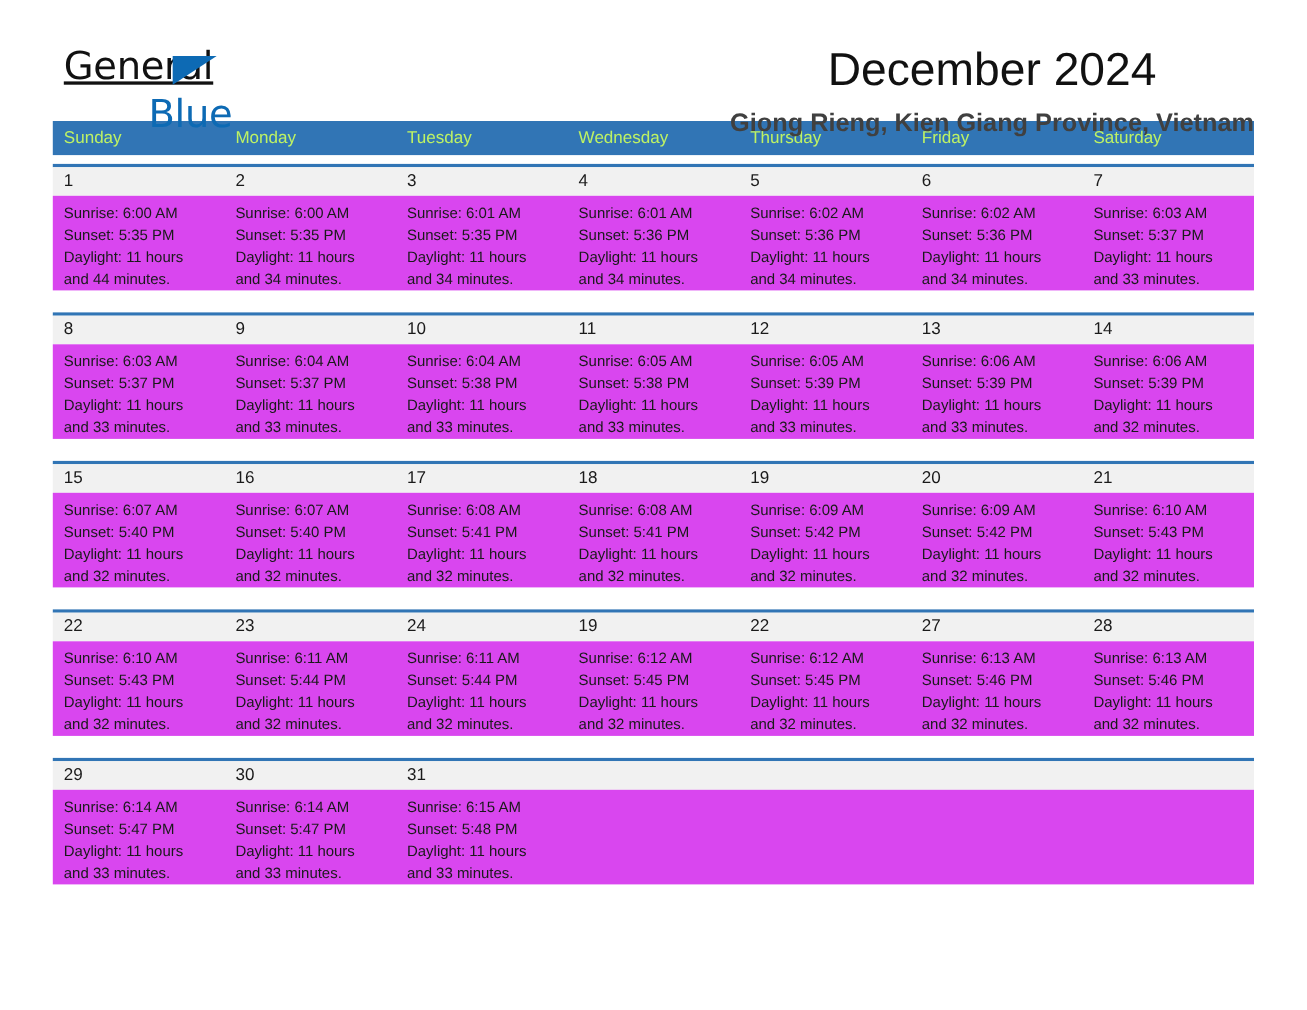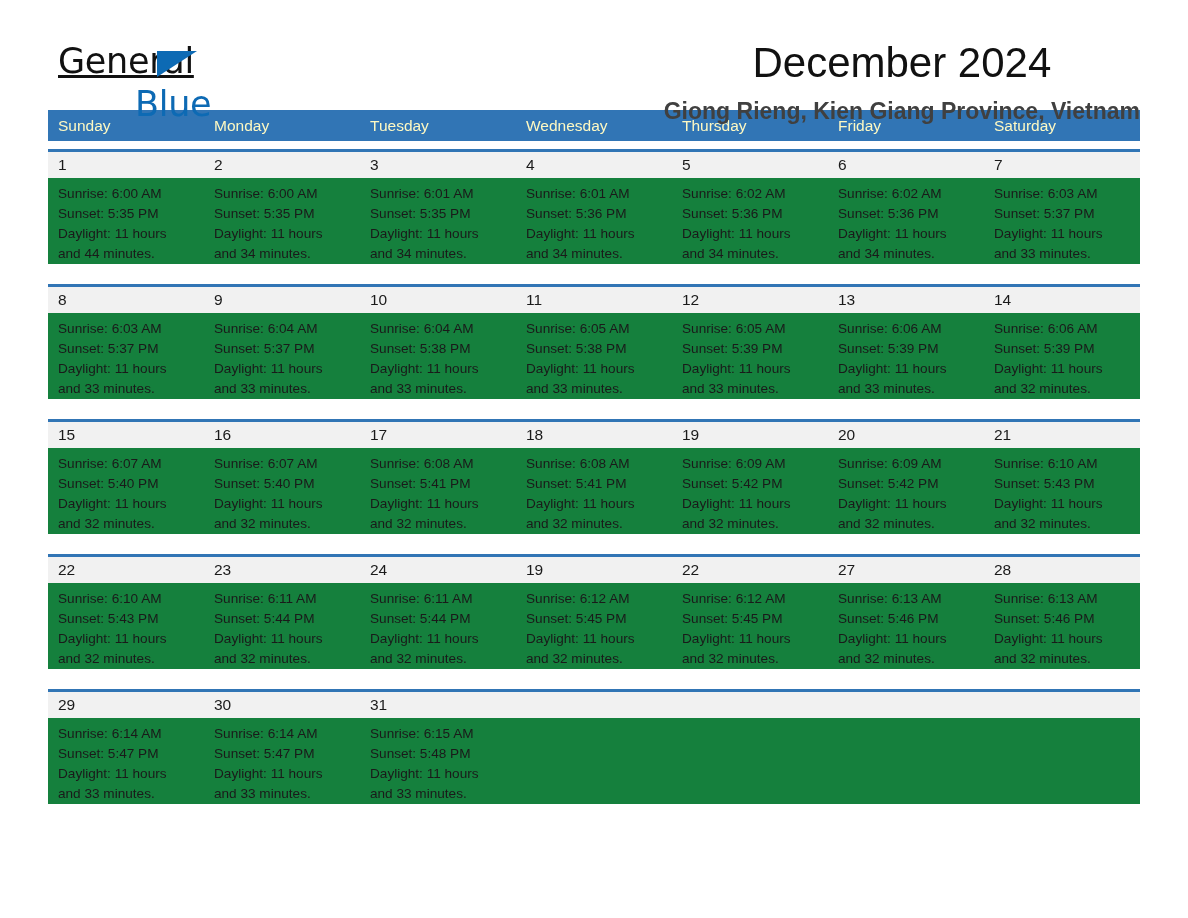--- a/index.html
+++ b/index.html
@@ -99,21 +99,21 @@
     width: 1092px;
   }
 
   .weekday-header {
     display: flex;
     background: #3175b5;
     height: 31px;
   }
   .weekday-cell {
     flex: 1 1 0;
-    color: #fef9c3;
+    color: #bef264;
     font-size: 15.5px;
     line-height: 31px;
     padding-left: 10px;
     box-sizing: border-box;
     white-space: nowrap;
   }
 
   .week-row {
     border-top: 3px solid #3175b5;
     margin-top: 8px;
@@ -134,21 +134,21 @@
     flex: 1 1 0;
     font-size: 15.5px;
     color: #1a1a1a;
     line-height: 26px;
     padding-left: 10px;
     box-sizing: border-box;
   }
 
   .info-band {
     display: flex;
-    background: #15803d;
+    background: #d946ef;
     justify-content: center;
   }
   .info-cell {
     flex: 1 1 0;
     padding: 6px 10px 0 10px;
     box-sizing: border-box;
     font-size: 13.6px;
     line-height: 20px;
     color: #1a1a1a;
   }

